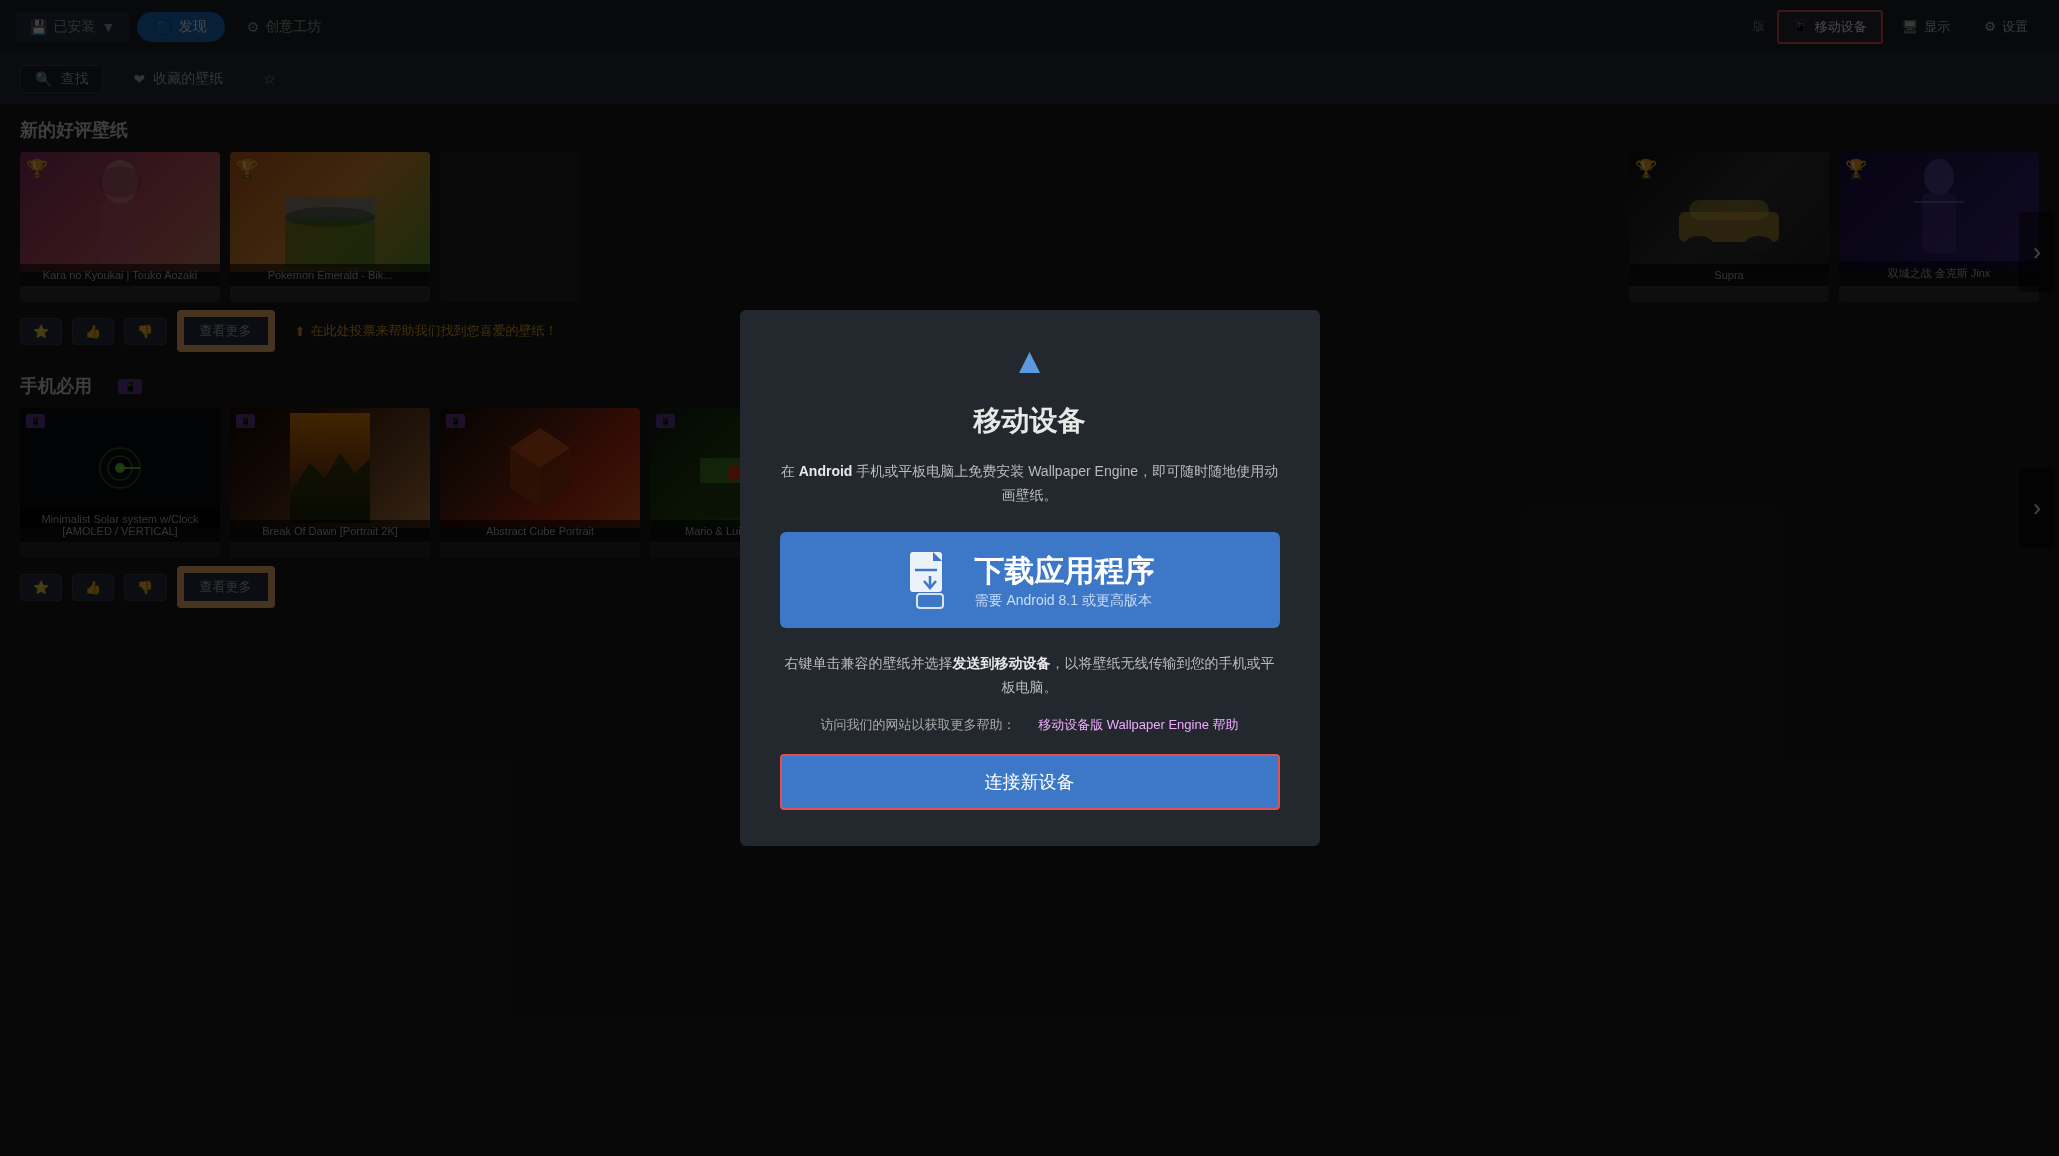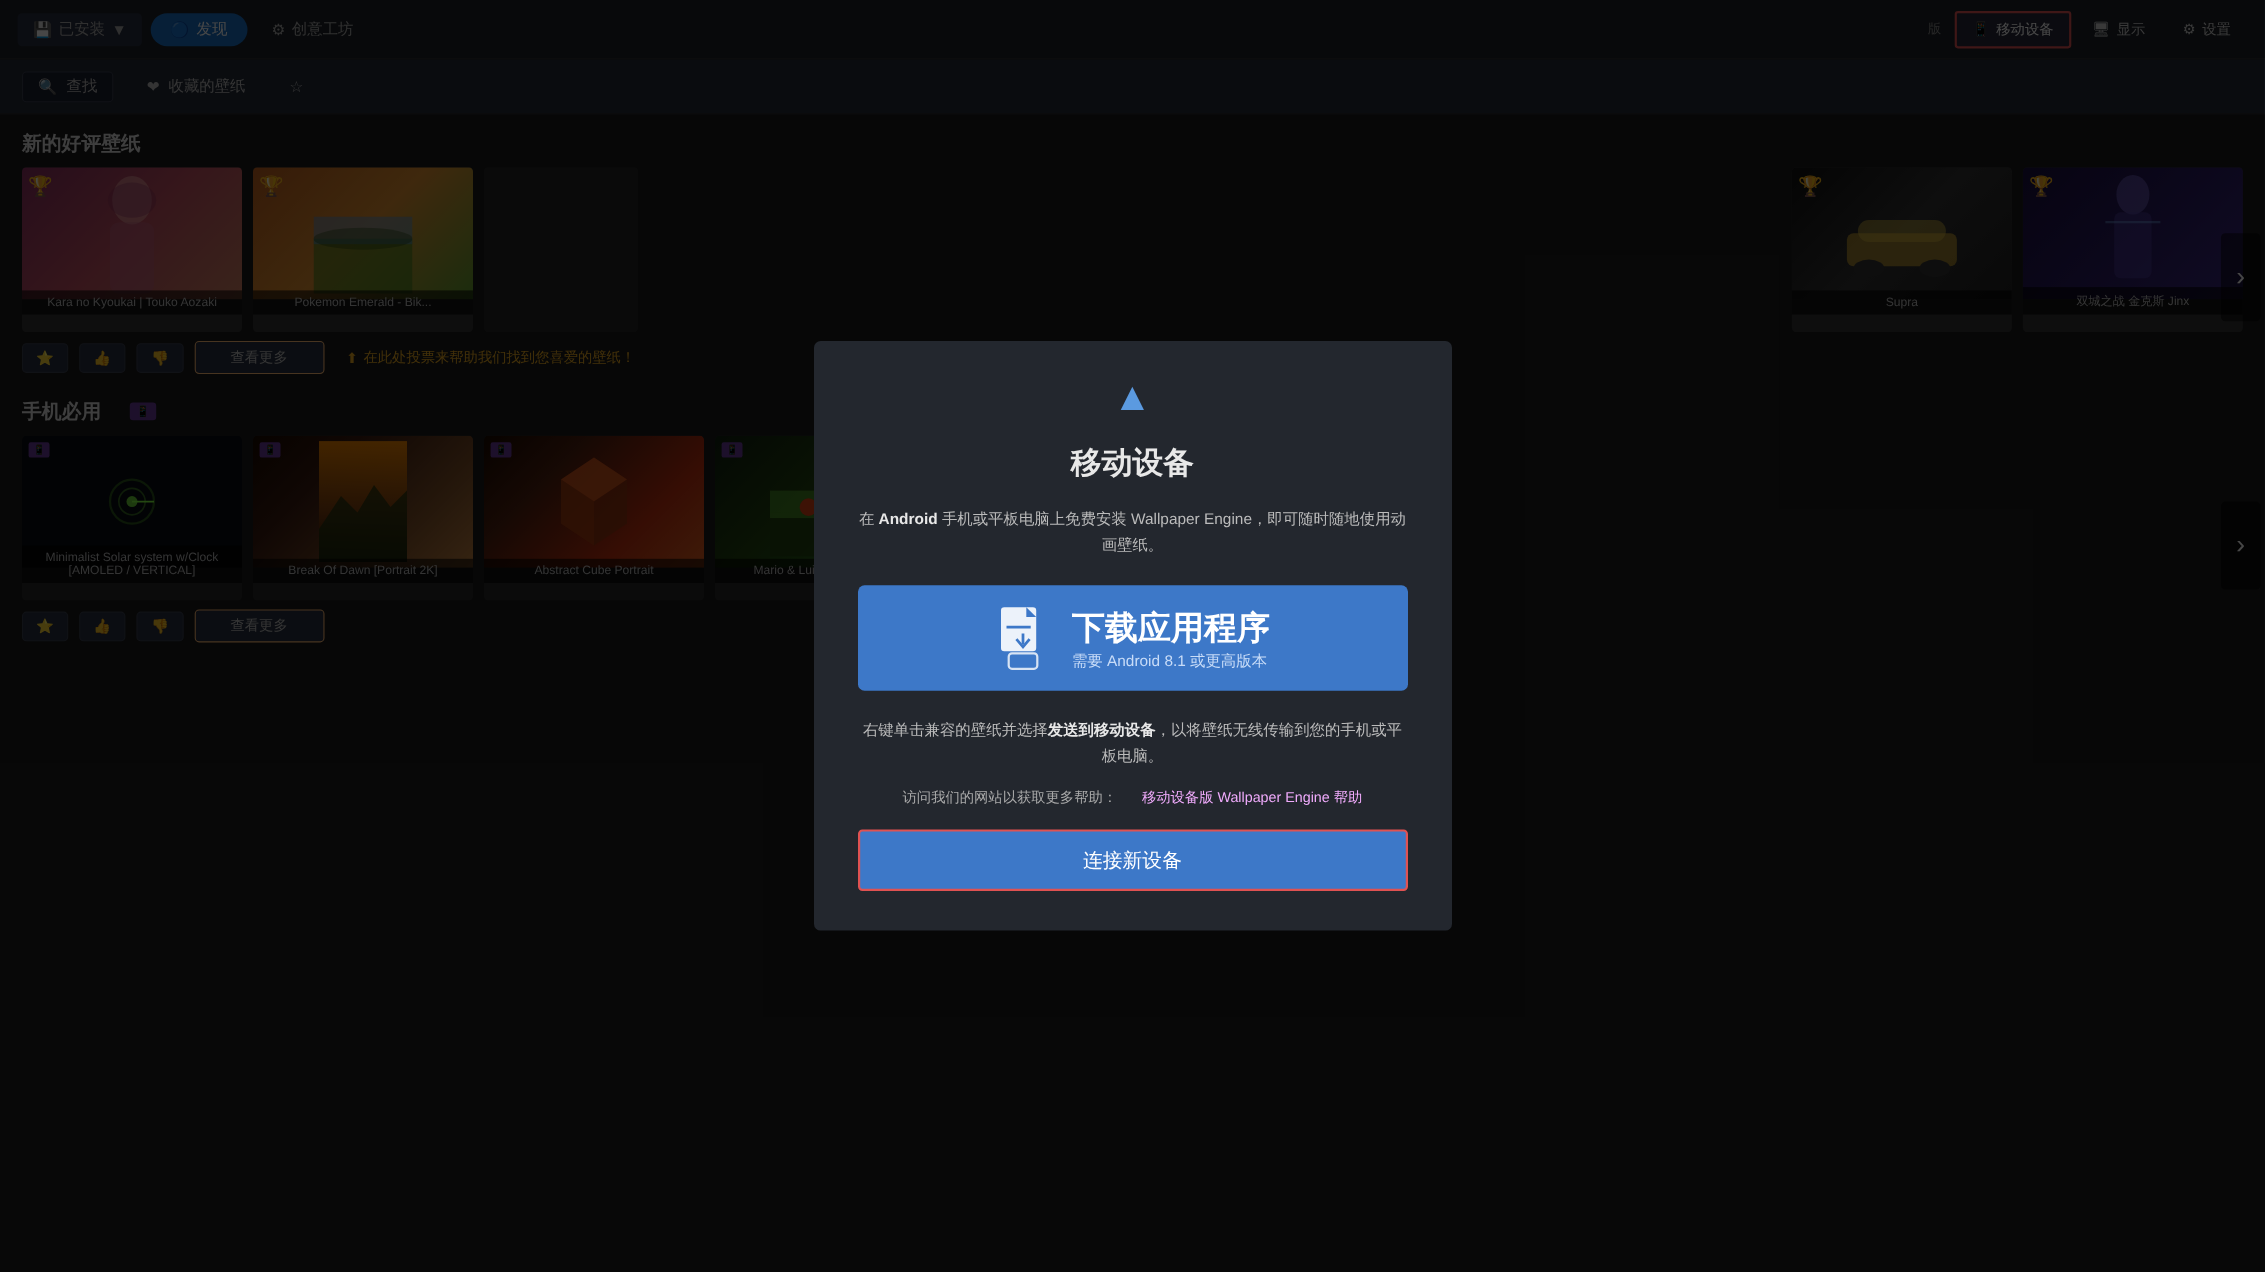--- a/index.html
+++ b/index.html
@@ -147,27 +147,27 @@
       gap: 5px;
       padding: 5px 12px;
       border-radius: 4px;
       font-size: 13px;
       cursor: pointer;
       background: #2a3040;
       color: #ccc;
       border: 1px solid #3a4050;
     }
     .more-btn {
-      padding: 5px 32px;
+      padding: 5px 16px;
       border-radius: 4px;
       background: #2a3040;
       color: #bbb;
       font-size: 13px;
       cursor: pointer;
-      border: 1px solid #fdba74;
+      border: 7px solid #fdba74;
     }
     .promo-text {
       color: #e8a820;
       font-size: 13px;
       display: flex;
       align-items: center;
       gap: 5px;
       padding-left: 10px;
     }
 

